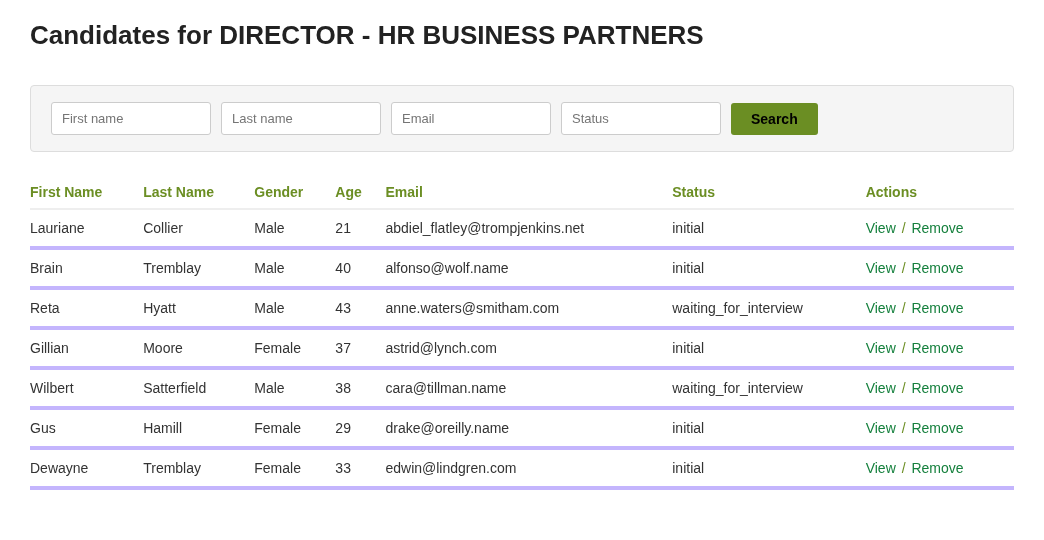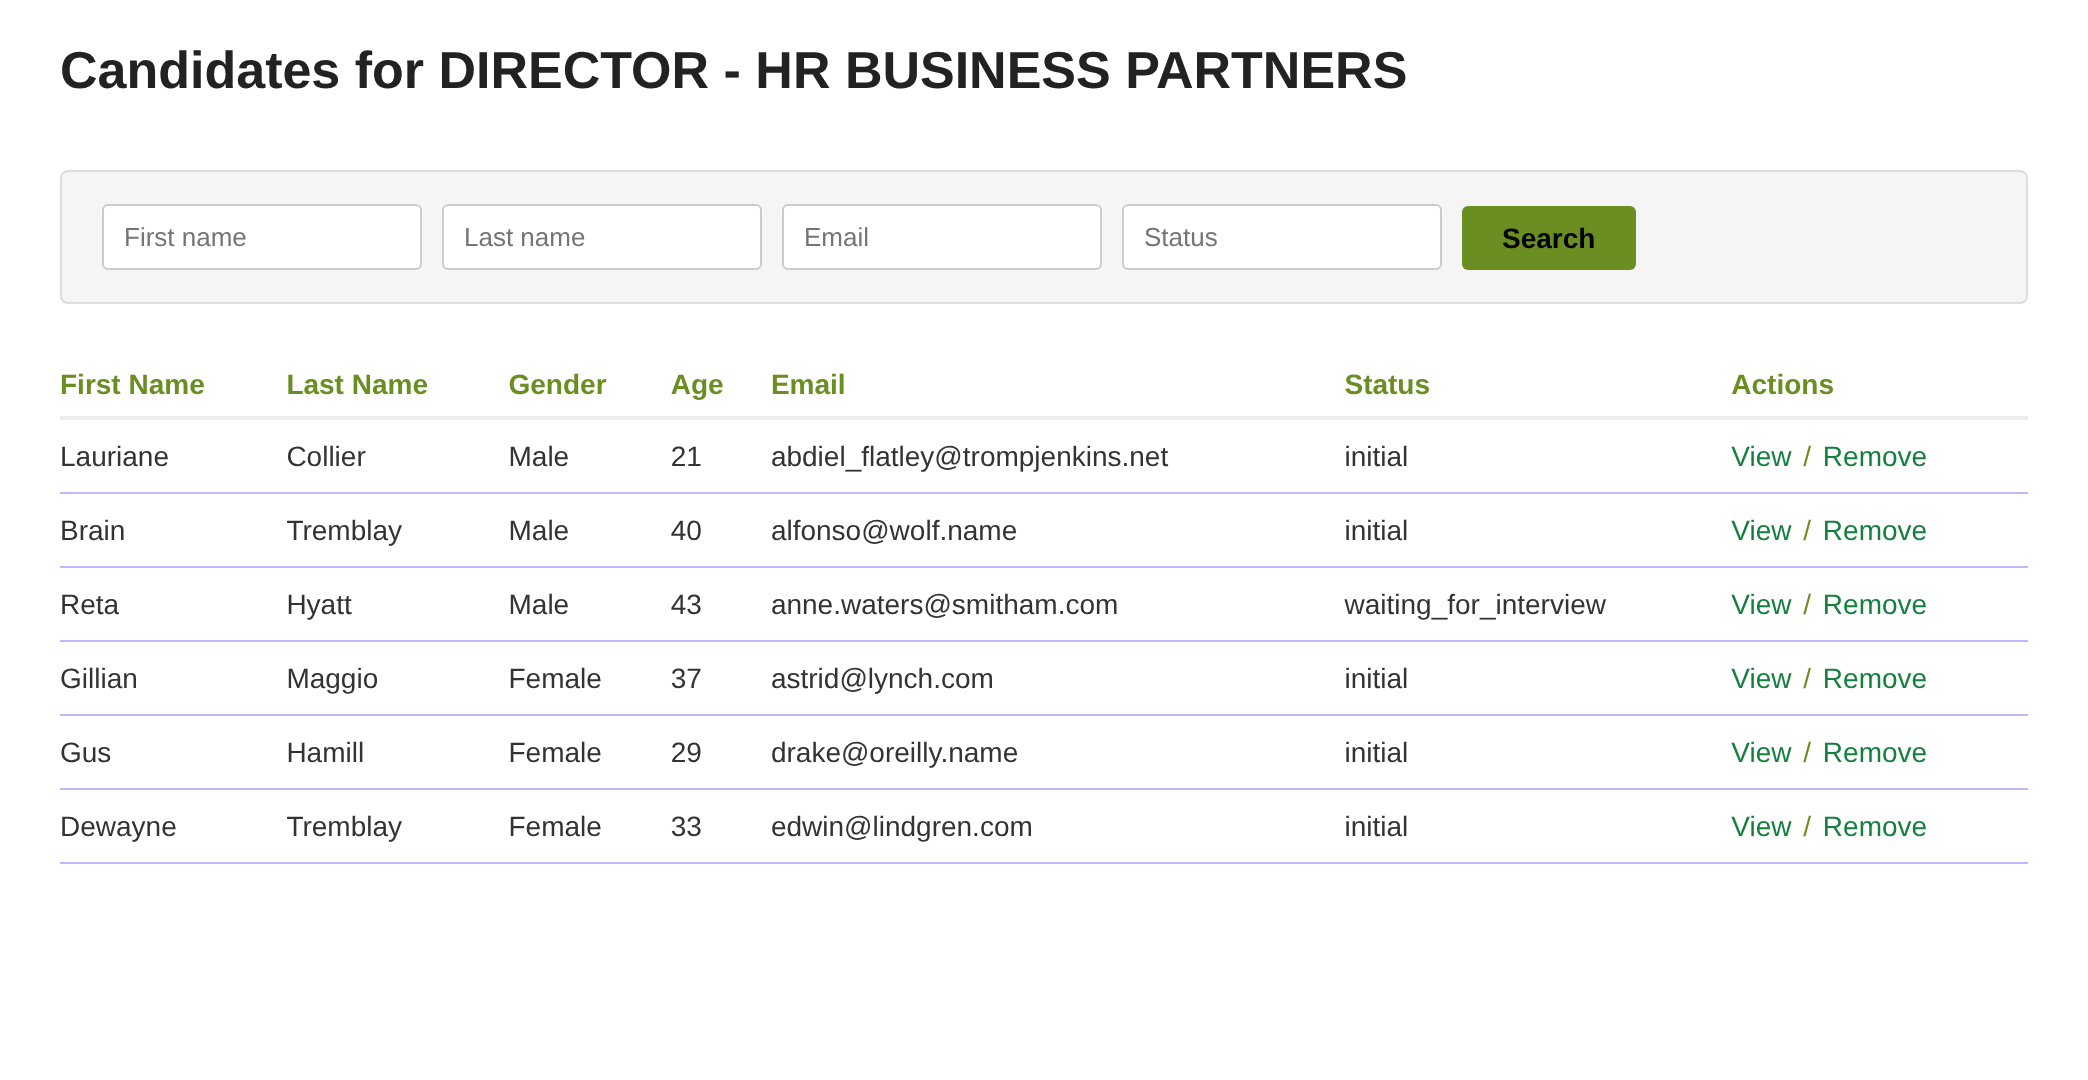--- a/index.html
+++ b/index.html
@@ -51,21 +51,21 @@
     }
     thead tr th {
       text-align: left;
       color: #6b8e23;
       font-weight: bold;
       font-size: 14px;
       padding: 8px 10px 8px 0;
       border-bottom: 2px solid #eee;
     }
     tbody tr {
-      border-bottom: 1px solid #c4b5fd;
+      border-bottom: 4px solid #c4b5fd;
     }
     tbody tr td {
       padding: 10px 10px 10px 0;
       font-size: 14px;
       color: #333;
     }
     .actions-cell {
       color: #6b8e23;
       white-space: nowrap;
     }
@@ -127,25 +127,34 @@
         <td>Reta</td>
         <td>Hyatt</td>
         <td>Male</td>
         <td>43</td>
         <td>anne.waters@smitham.com</td>
         <td>waiting_for_interview</td>
         <td class="actions-cell"><a class="action-link">View</a><span class="action-sep"> / </span><a class="action-link">Remove</a></td>
       </tr>
       <tr>
         <td>Gillian</td>
-        <td>Maggio</td>
+        <td>Moore</td>
         <td>Female</td>
         <td>37</td>
         <td>astrid@lynch.com</td>
         <td>initial</td>
+        <td class="actions-cell"><a class="action-link">View</a><span class="action-sep"> / </span><a class="action-link">Remove</a></td>
+      </tr>
+      <tr>
+        <td>Wilbert</td>
+        <td>Satterfield</td>
+        <td>Male</td>
+        <td>38</td>
+        <td>cara@tillman.name</td>
+        <td>waiting_for_interview</td>
         <td class="actions-cell"><a class="action-link">View</a><span class="action-sep"> / </span><a class="action-link">Remove</a></td>
       </tr>
       <tr>
         <td>Gus</td>
         <td>Hamill</td>
         <td>Female</td>
         <td>29</td>
         <td>drake@oreilly.name</td>
         <td>initial</td>
         <td class="actions-cell"><a class="action-link">View</a><span class="action-sep"> / </span><a class="action-link">Remove</a></td>

